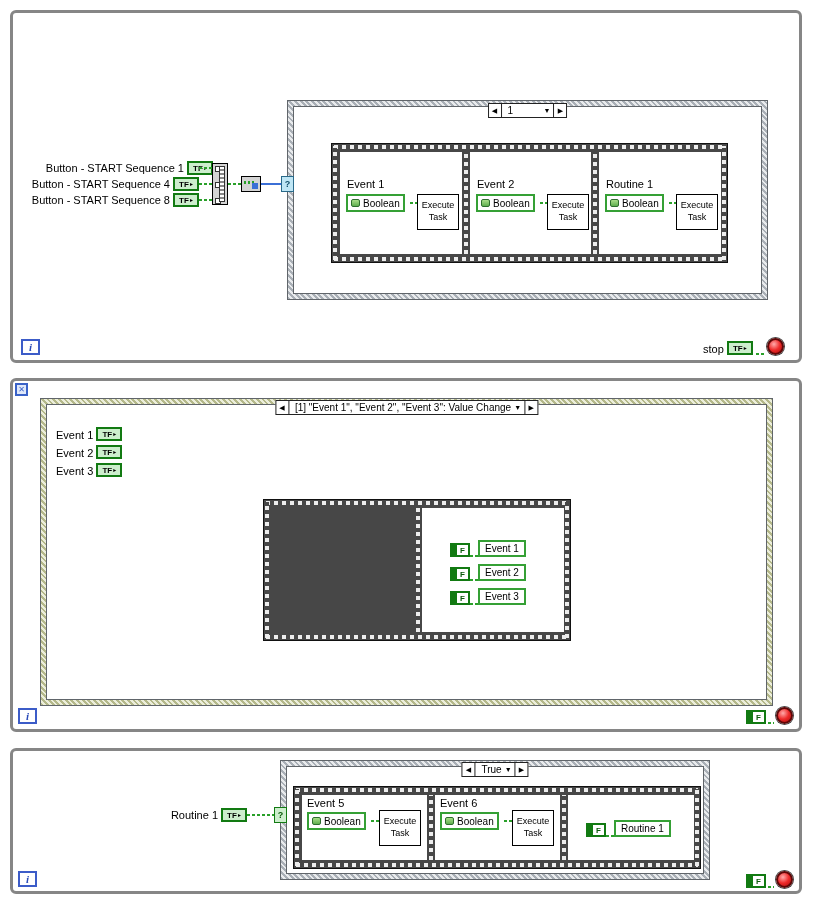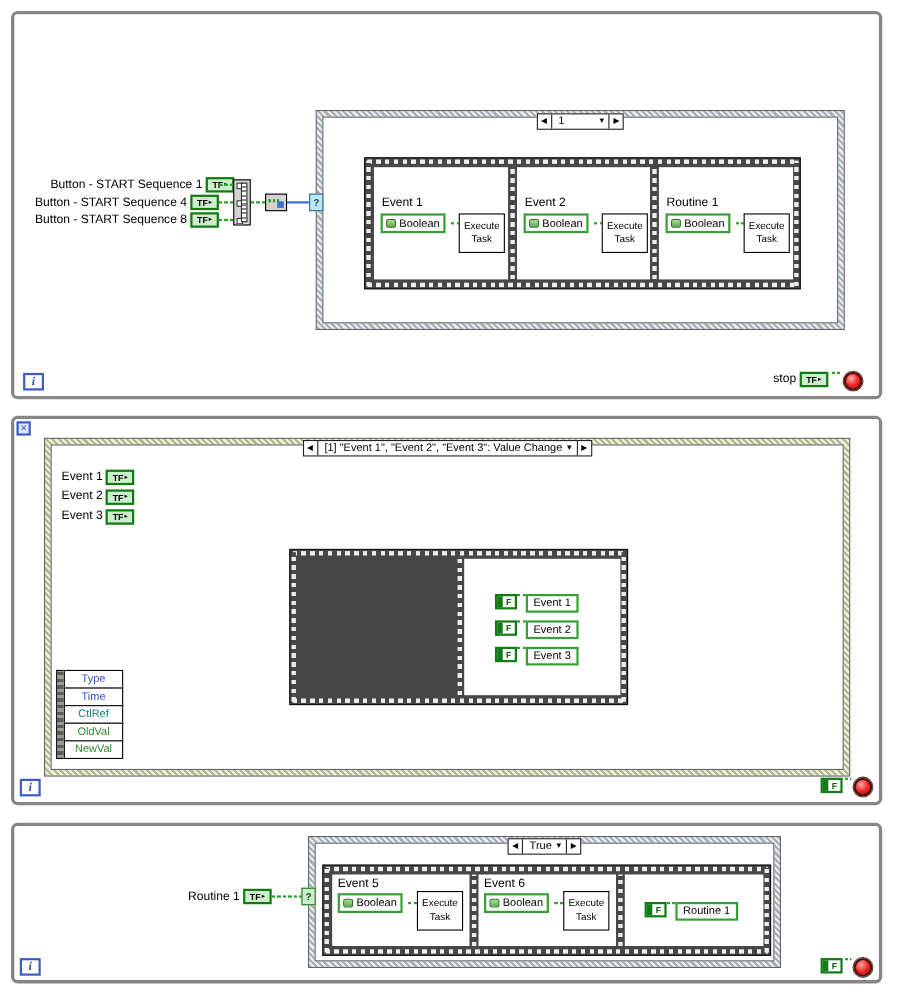--- a/index.html
+++ b/index.html
@@ -55,21 +55,21 @@
     font-size:9px; font-weight:bold; z-index:7; }
   .sel-blue  { background:#bfe6f5; color:#14506b; border:1px solid #2a6a8a; }
   .sel-green { background:#cdeecd; color:#0b5a0b; border:1px solid #127a12; }
   .wire-g { position:absolute; height:2px; background:repeating-linear-gradient(90deg,#2aa02a 0 3px,transparent 3px 5px); }
   .wire-b { position:absolute; height:2px; background:#3b6fd6; }
   .wire-seg { display:inline-block; width:8px; height:2px; flex:none;
     background:repeating-linear-gradient(90deg,#2aa02a 0 3px,transparent 3px 5px); }
   .stop-btn { display:inline-block; width:17px; height:17px; border-radius:50%; flex:none;
     background:radial-gradient(circle at 38% 32%, #ffaaaa 0%, #ee2a2a 50%, #a80b0b 100%);
     border:2px solid #5e0808; box-shadow:0 0 0 1px #444; }
-  .row { position:absolute; display:flex; align-items:flex-start; gap:3px; }
+  .row { position:absolute; display:flex; align-items:flex-end; gap:3px; }
   .in-row { position:absolute; display:flex; align-items:center; gap:3px; justify-content:flex-end; }
   .lbl { font-size:11px; white-space:nowrap; }
   .free-lbl { position:absolute; border:1px solid #000; background:#fff; font-size:11px; padding:2px 5px; white-space:nowrap; }
   .edn { position:absolute; display:flex; }
   .edn-rail { width:7px; border:1px solid #000; border-right:none;
     background:repeating-linear-gradient(0deg,#9a9a9a 0 3px,#5a5a5a 3px 6px); }
   .edn-cells { display:flex; flex-direction:column; }
   .edn-cell { width:54px; height:17px; border:1px solid #000; margin-top:-1px; background:#fff; font-size:10px;
     display:flex; align-items:center; justify-content:center; }
   .edn-cell.first { margin-top:0; }
@@ -264,30 +264,20 @@
             <span class="tfc">
                 <span class="tfc-l"></span>
                 <span class="tfc-f">F</span>
               </span>
             <span class="wire-seg"></span>
             <span class="lvar">Event 3</span>
           </div>
         </div>
       </div>
 
-      <div class="edn" style="left:10px;top:210px">
-        <div class="edn-rail"></div>
-        <div class="edn-cells">
-          <div class="edn-cell first c-blue">Type</div>
-          <div class="edn-cell c-blue">Time</div>
-          <div class="edn-cell c-teal">CtlRef</div>
-          <div class="edn-cell c-green">OldVal</div>
-          <div class="edn-cell c-green">NewVal</div>
-        </div>
-      </div>
     </div>
 
     <div class="iterm" style="left:5px;top:327px">i</div>
 
     <div class="row" style="left:733px;top:326px;gap:2px">
       <span class="tfc">
           <span class="tfc-l"></span>
           <span class="tfc-f">F</span>
         </span>
       <span class="wire-seg" style="width:6px"></span>

